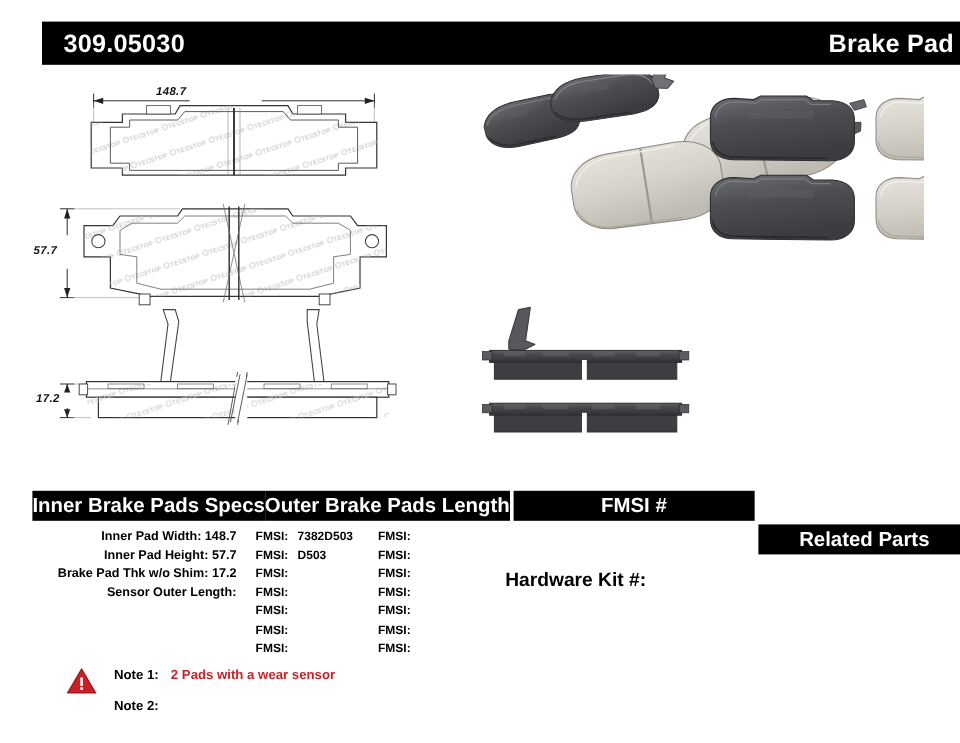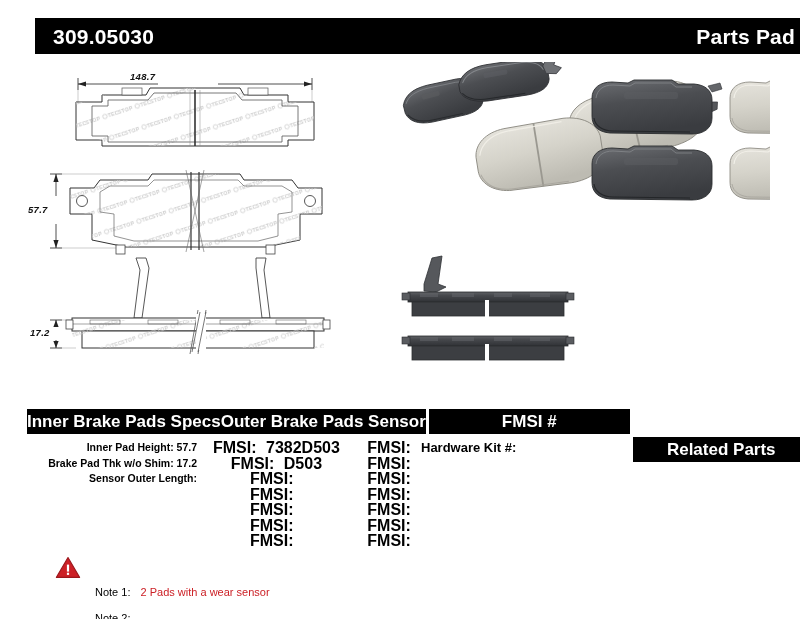--- a/index.html
+++ b/index.html
@@ -50,44 +50,44 @@
   .col-inner{flex:0 0 180px;}
   .col-outer{flex:0 0 180px;}
   .col-fmsi{flex:0 0 204px;display:flex;}
   .col-related{flex:0 0 177px;}
 
   .spec-row{
     font-size:10.5px;font-weight:bold;text-align:right;
     padding-right:10px;line-height:15.5px;white-space:nowrap;
   }
   .fmsi-sub{flex:0 0 50%;padding-left:6px;box-sizing:border-box;}
-  .fmsi-row{font-size:16px;font-weight:bold;line-height:15.5px;white-space:nowrap;text-align:center;}
+  .fmsi-row{font-size:10px;font-weight:bold;line-height:15.5px;white-space:nowrap;}
   .fmsi-row .lab{display:inline-block;}
   .fmsi-row .val{display:inline-block;padding-left:5px;}
-  .related-row{font-size:13px;font-weight:bold;line-height:15.5px;
-    padding-left:10px;white-space:nowrap;}
+  .related-row{font-size:16px;font-weight:bold;line-height:15.5px;
+    padding-left:10px;white-space:nowrap;margin-top:36px;}
 
   
   #notes{position:absolute;left:55px;top:552px;width:400px;}
   #warn-icon{position:absolute;left:0;top:4px;width:26px;height:23px;}
   .note-line{
-    position:absolute;left:40px;font-size:11px;font-weight:normal;
-    white-space:nowrap;line-height:1;margin-top:29px;
+    position:absolute;left:40px;font-size:11px;font-weight:bold;
+    white-space:nowrap;line-height:1;
   }
   .note-line .note-lab{color:#000;}
   .note-line .note-val{color:#cc2026;padding-left:7px;}
   #note1{top:6px;}
   #note2{top:32px;}
 </style>
 </head>
 <body>
 
 <div id="header-bar">
   <span class="h-text">309.05030</span>
-  <span class="h-text">Parts Pad</span>
+  <span class="h-text">Brake Pad</span>
 </div>
 
 <div id="drawing-panel">
   <svg width="360" height="325" viewBox="0 0 360 325">
     <defs>
       <pattern id="wm" width="34" height="22" patternUnits="userSpaceOnUse" patternTransform="rotate(-18)">
         <text x="0" y="11" font-family="Liberation Sans, sans-serif" font-size="5.3" font-weight="bold" fill="#c9c9c9" letter-spacing="0.3">STOP</text>
         <circle cx="20.4" cy="9" r="2.2" fill="none" stroke="#c9c9c9" stroke-width="0.8"></circle>
         <text x="23.5" y="11" font-family="Liberation Sans, sans-serif" font-size="5.3" font-weight="bold" fill="#c9c9c9" letter-spacing="0.3">TECH</text>
       </pattern>
@@ -348,30 +348,34 @@
         <rect x="164" y="21" width="8" height="7" fill="#5a5c60" stroke="#2b2d30" stroke-width="0.6"></rect>
         <rect x="83" y="28" width="4" height="17" fill="#ffffff"></rect>
       </g>
     </g>
   </svg>
 </div>
 
 <div id="spec-table">
   <div class="thead">
     <div class="th th-inner">Inner Brake Pads Specs</div>
-    <div class="th th-outer">Outer Brake Pads Sensor</div>
+    <div class="th th-outer">Outer Brake Pads Length</div>
     <div class="th-gap"></div>
     <div class="th th-fmsi">FMSI #</div>
     <div class="th-gap"></div>
     <div class="th th-related">Related Parts</div>
   </div>
 
   <div class="tbody">
 
     <div class="col-inner">
+      <div class="spec-row">
+        <span>Inner Pad Width:</span>
+        <span>148.7</span>
+      </div>
       <div class="spec-row">
         <span>Inner Pad Height:</span>
         <span>57.7</span>
       </div>
       <div class="spec-row">
         <span>Brake Pad Thk w/o Shim:</span>
         <span>17.2</span>
       </div>
       <div class="spec-row">
         <span>Sensor Outer Length:</span>

